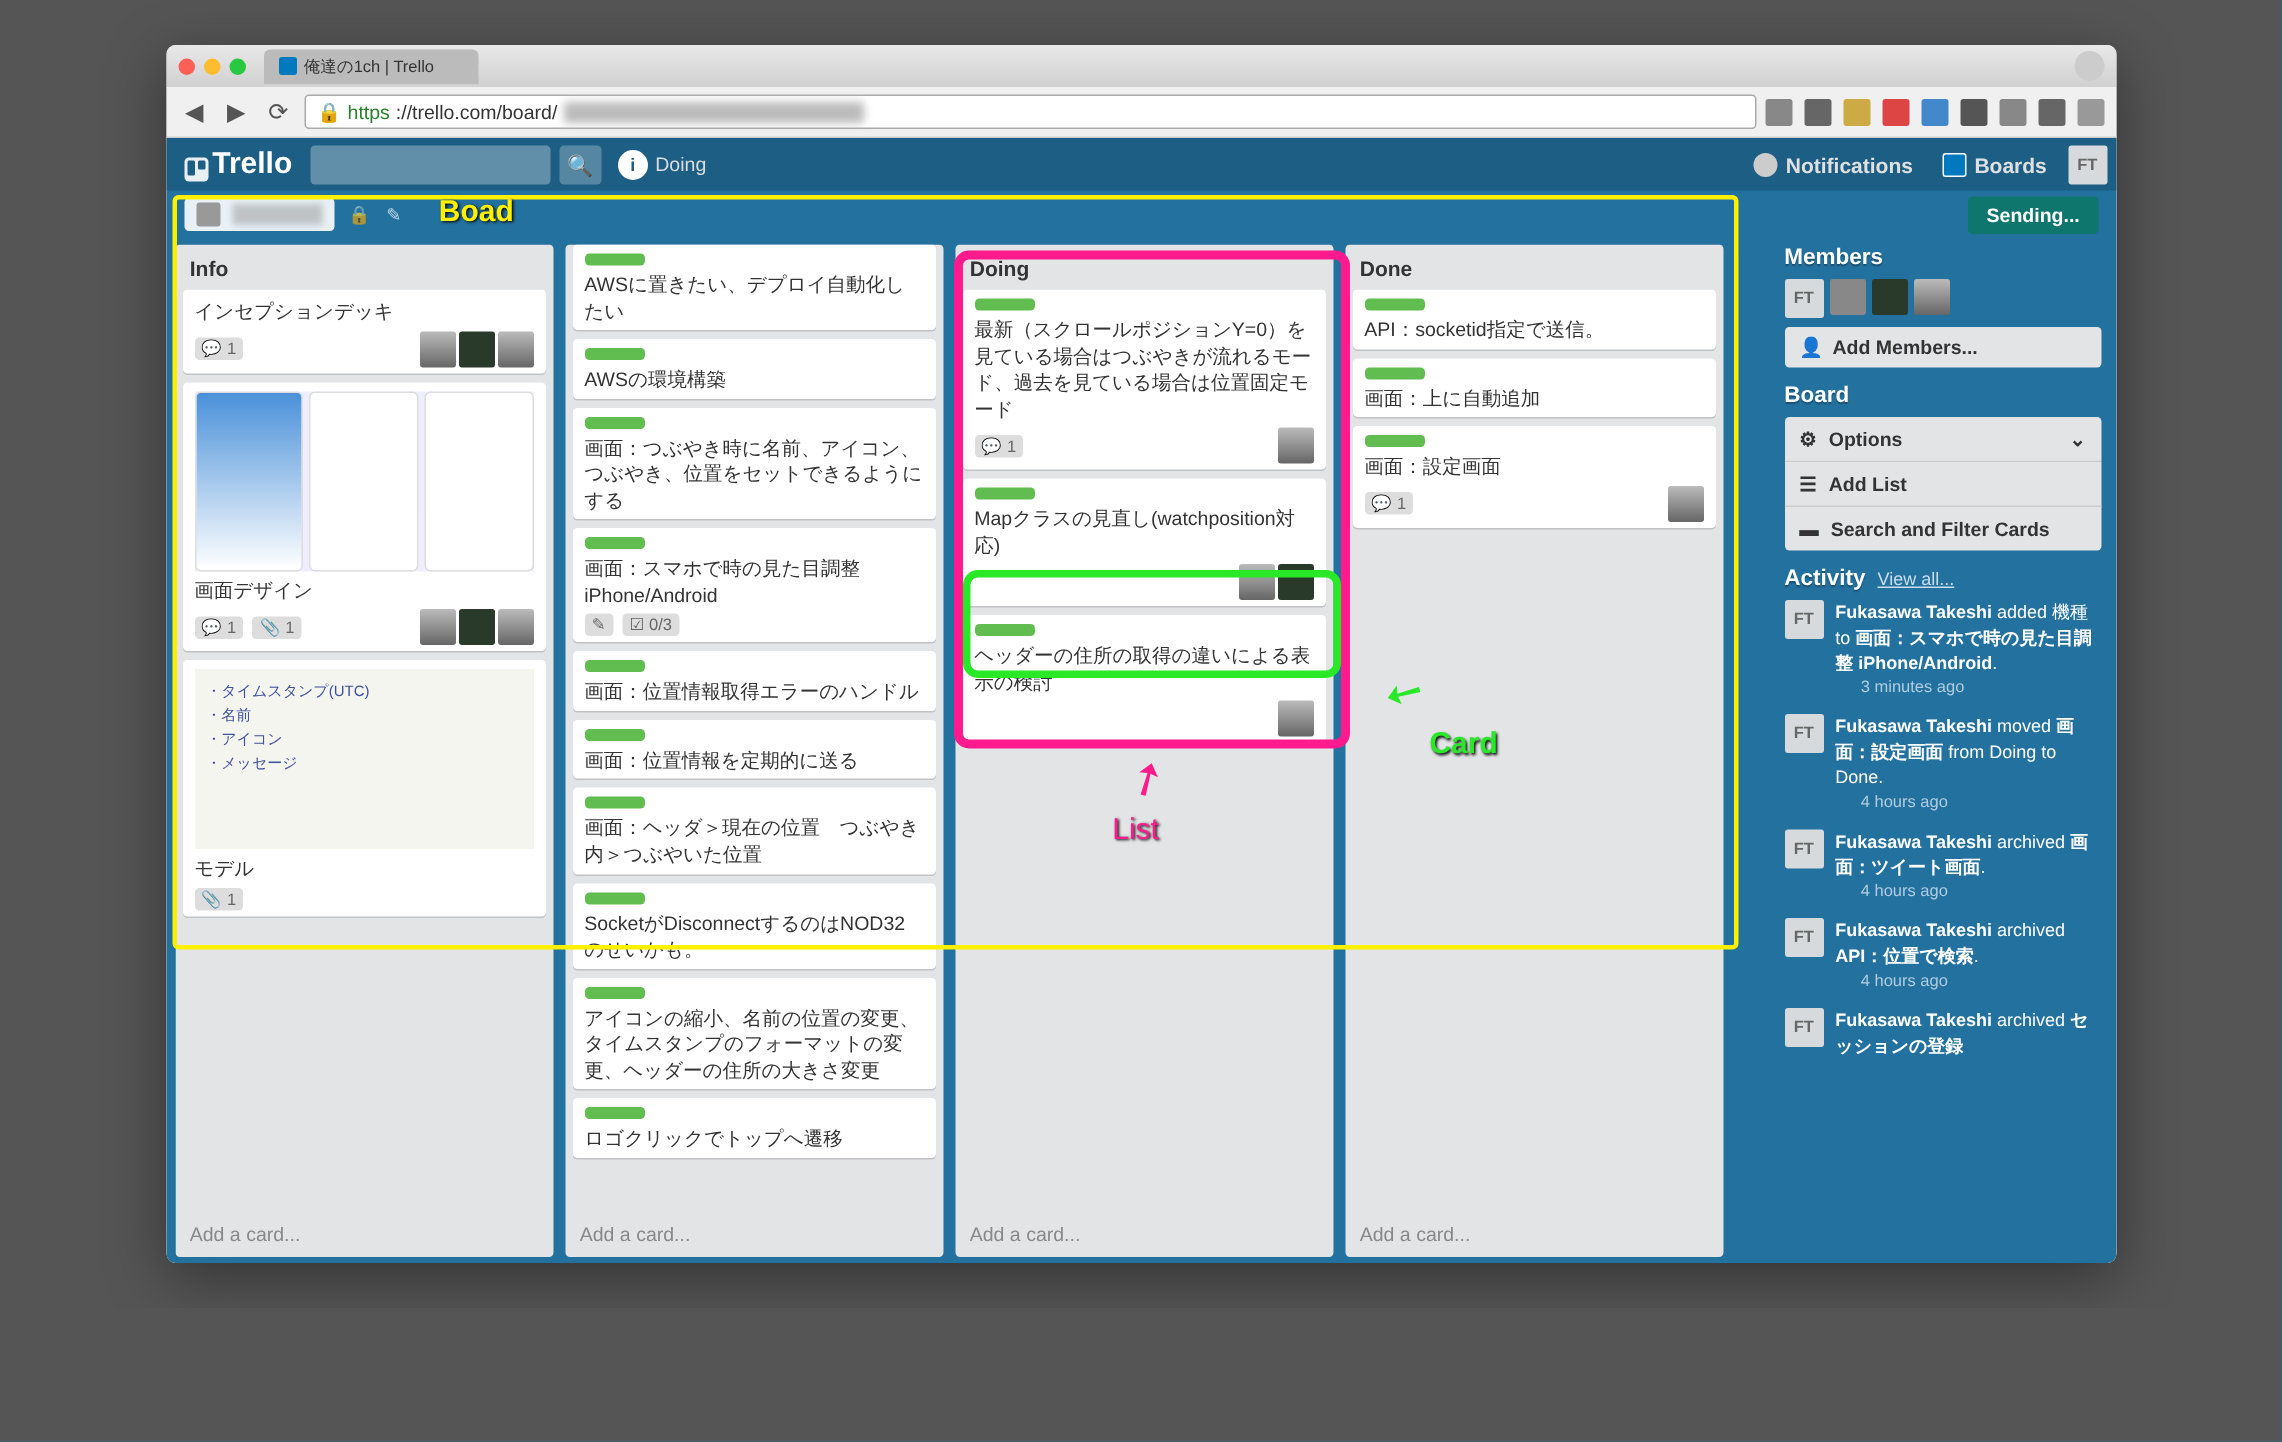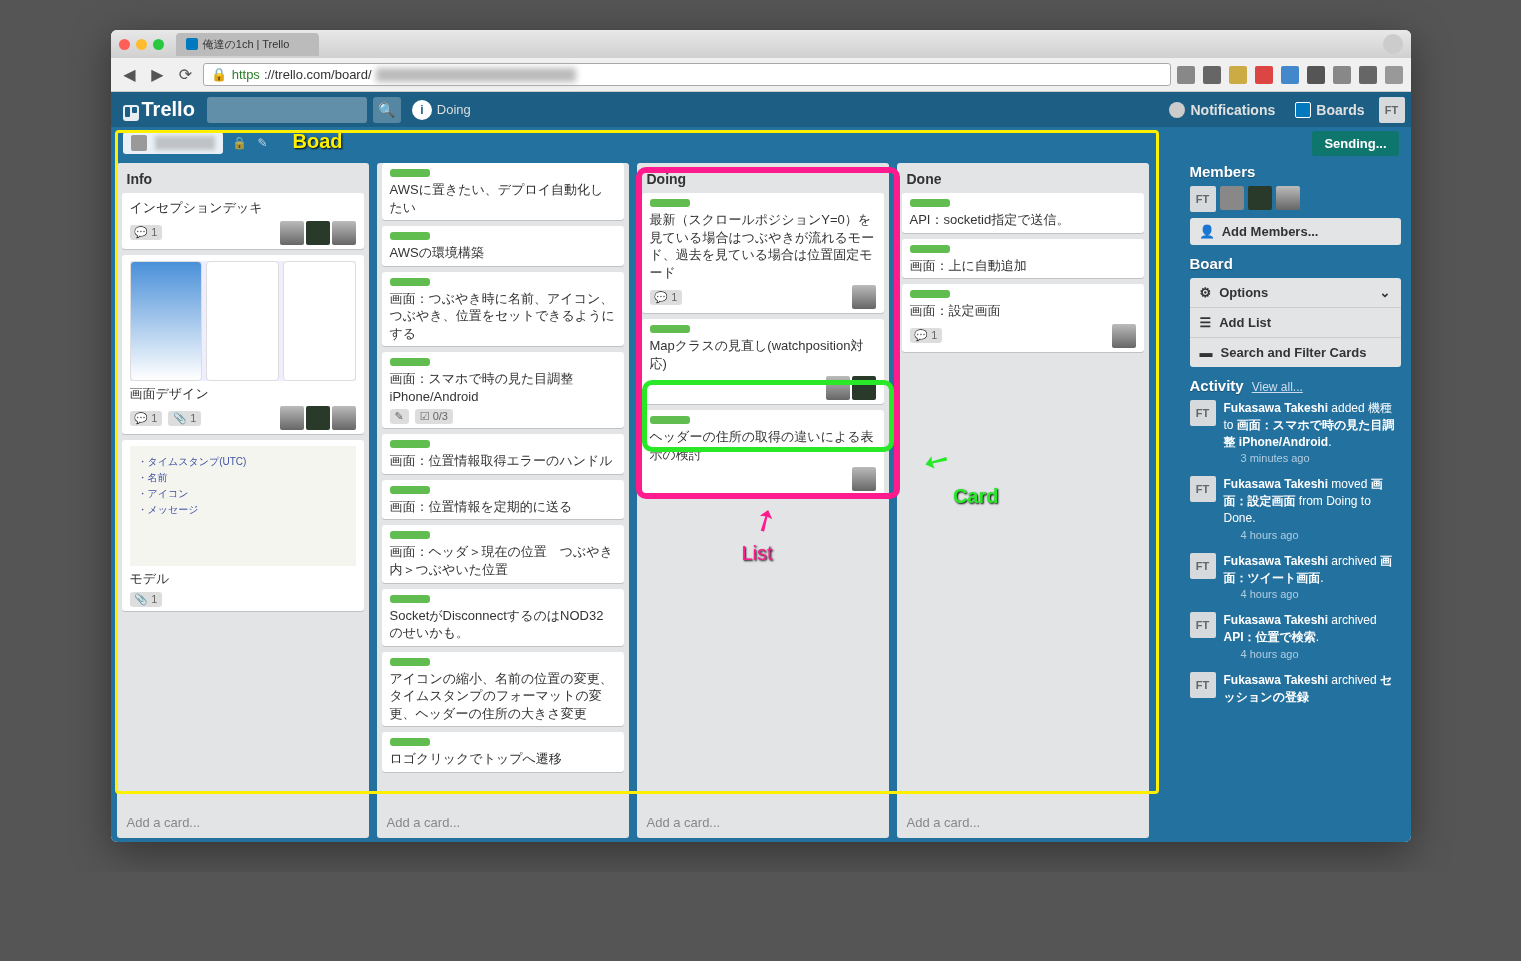--- a/index.html
+++ b/index.html
@@ -74,21 +74,21 @@
 .board-menu-item:last-child { border-radius: 0 0 3px 3px; border-bottom: 0; }
 .activity-header { display: flex; align-items: baseline; gap: 8px; }
 .view-all { font-size: 12px; color: #cde; text-decoration: underline; cursor: pointer; }
 .activity-item { display: flex; gap: 8px; margin-bottom: 12px; }
 .activity-avatar { width: 26px; height: 26px; background: #d6dadc; color: #666; display: flex; align-items: center; justify-content: center; font-size: 11px; font-weight: bold; border-radius: 2px; flex-shrink: 0; }
 .activity-text { font-size: 12px; color: #fff; line-height: 1.4; }
 .activity-text strong { font-weight: bold; }
 .activity-time { font-size: 11px; color: #b0cde0; margin-top: 2px; margin-left: 17px; }
 
 
-.annot-board { position: absolute; border: 3px solid #ffef00; border-radius: 4px; pointer-events: none; left: 4px; top: 38px; width: 1044px; height: 664px; z-index: 50; }
+.annot-board { position: absolute; border: 3px solid #ffef00; border-radius: 4px; pointer-events: none; left: 4px; top: 38px; width: 1044px; height: 503px; z-index: 50; }
 .annot-board-label { position: absolute; top: -3px; left: 175px; color: #ffef00; font-weight: bold; font-size: 20px; text-shadow: 1px 1px 2px #000; }
 .annot-list { position: absolute; border: 6px solid #ff1b8d; border-radius: 10px; pointer-events: none; left: 525px; top: 75px; width: 264px; height: 332px; z-index: 51; }
 .annot-list-label { position: absolute; color: #ff1b8d; font-weight: normal; font-size: 20px; bottom: -72px; left: 100px; text-shadow: 1px 1px 2px #000; }
 .annot-list-arrow { position: absolute; bottom: -44px; left: 110px; color: #ff1b8d; font-size: 30px; transform: rotate(-30deg); }
 .annot-card { position: absolute; border: 5px solid #28e828; border-radius: 10px; pointer-events: none; left: 531px; top: 288px; width: 252px; height: 72px; z-index: 52; }
 .annot-card-label { position: absolute; color: #28e828; font-weight: bold; font-size: 20px; top: 100px; right: -110px; text-shadow: 1px 1px 2px #000; }
 .annot-card-arrow { position: absolute; top: 60px; right: -60px; color: #28e828; font-size: 30px; transform: rotate(210deg); }
 </style>
 </head>
 <body>

